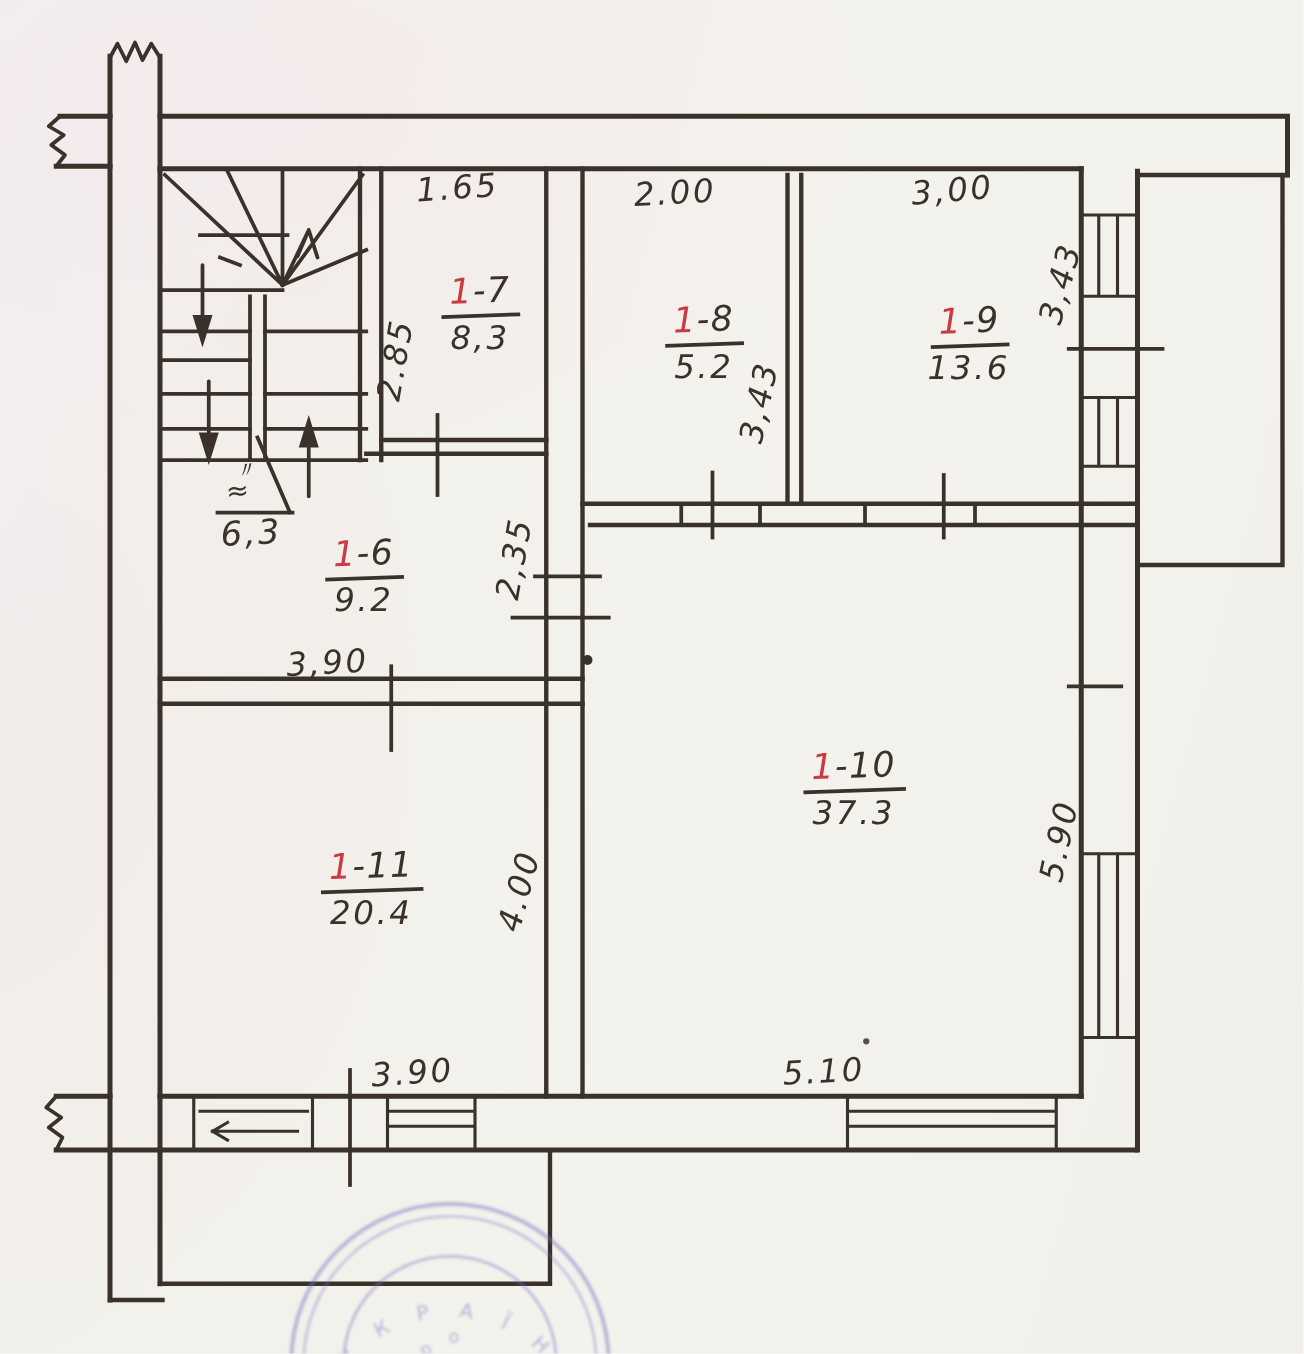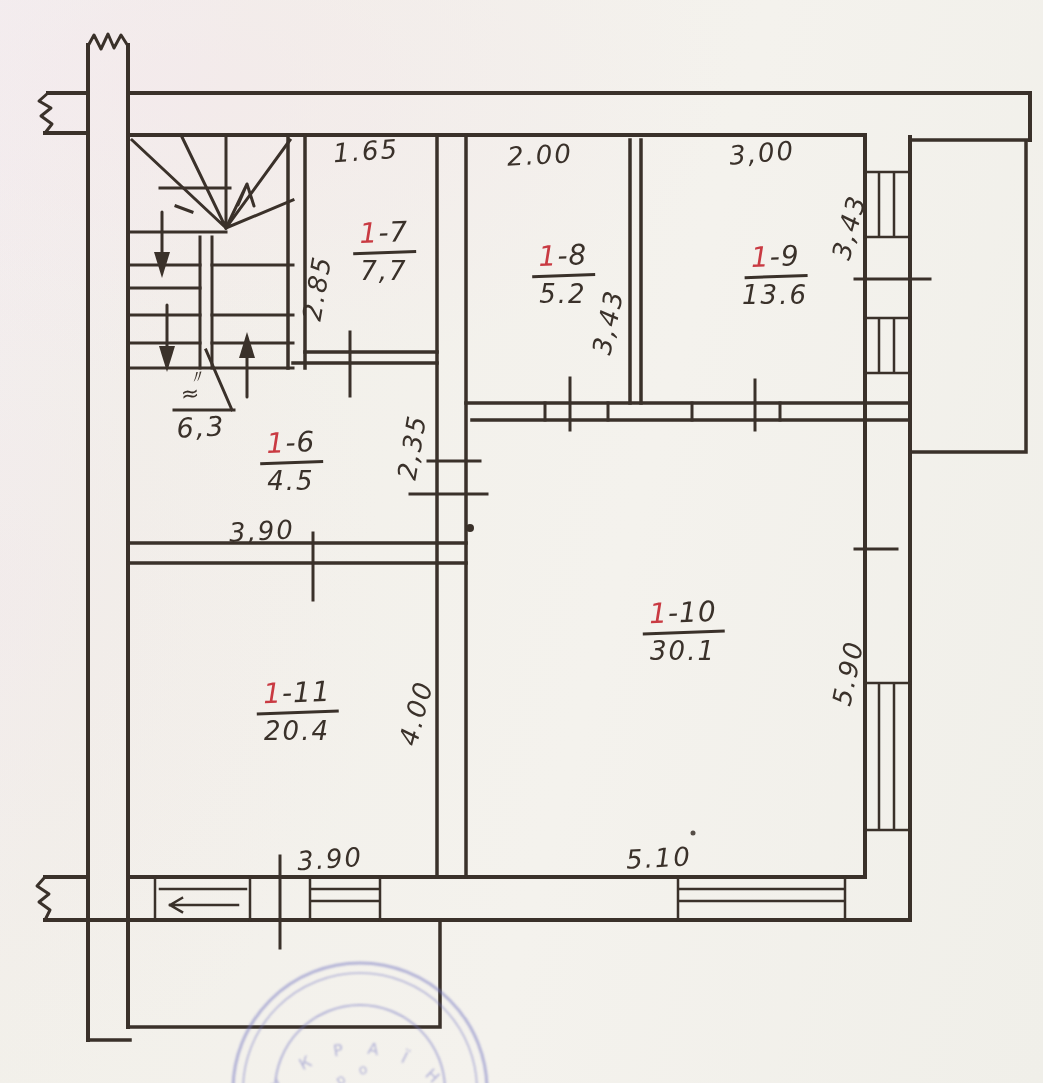--- a/index.html
+++ b/index.html
@@ -155,41 +155,41 @@
         <textPath href="#stampArcTop" startOffset="14%">У К Р А Ї Н</textPath>
       </text>
       <text font-size="14" font-family="DejaVu Sans, sans-serif" fill="var(--stamp)" letter-spacing="5" transform="rotate(-18 360 1090)">
         <textPath href="#stampArcMid" startOffset="6%">б ю р о</textPath>
       </text>
     </g>
   </svg>
 
   <div class="room" style="left:384px;top:253px;">
     <div class="num"><span class="red">1</span><span>-7</span></div>
-    <div class="area">7,7</div>
+    <div class="area">8,3</div>
   </div>
 
   <div class="room" style="left:563px;top:276px;">
     <div class="num"><span class="red">1</span><span>-8</span></div>
     <div class="area">5.2</div>
   </div>
 
   <div class="room" style="left:775px;top:277px;">
     <div class="num"><span class="red">1</span><span>-9</span></div>
     <div class="area">13.6</div>
   </div>
 
   <div class="room" style="left:291px;top:463px;">
     <div class="num"><span class="red">1</span><span>-6</span></div>
-    <div class="area">4.5</div>
+    <div class="area">9.2</div>
   </div>
 
   <div class="room" style="left:683px;top:633px;">
     <div class="num"><span class="red">1</span><span>-10</span></div>
-    <div class="area">30.1</div>
+    <div class="area">37.3</div>
   </div>
 
   <div class="room" style="left:297px;top:713px;">
     <div class="num"><span class="red">1</span><span>-11</span></div>
     <div class="area">20.4</div>
   </div>
 
   <div class="stair-note" style="left:196px;top:377px;font-size:18px;--r:-8deg;">〃</div>
   <div class="stair-note" style="left:190px;top:394px;font-size:22px;--r:-5deg;">≈</div>
   <div class="stair-note" style="left:201px;top:427px;font-size:27px;--r:-3deg;letter-spacing:2px;">6,3</div>

